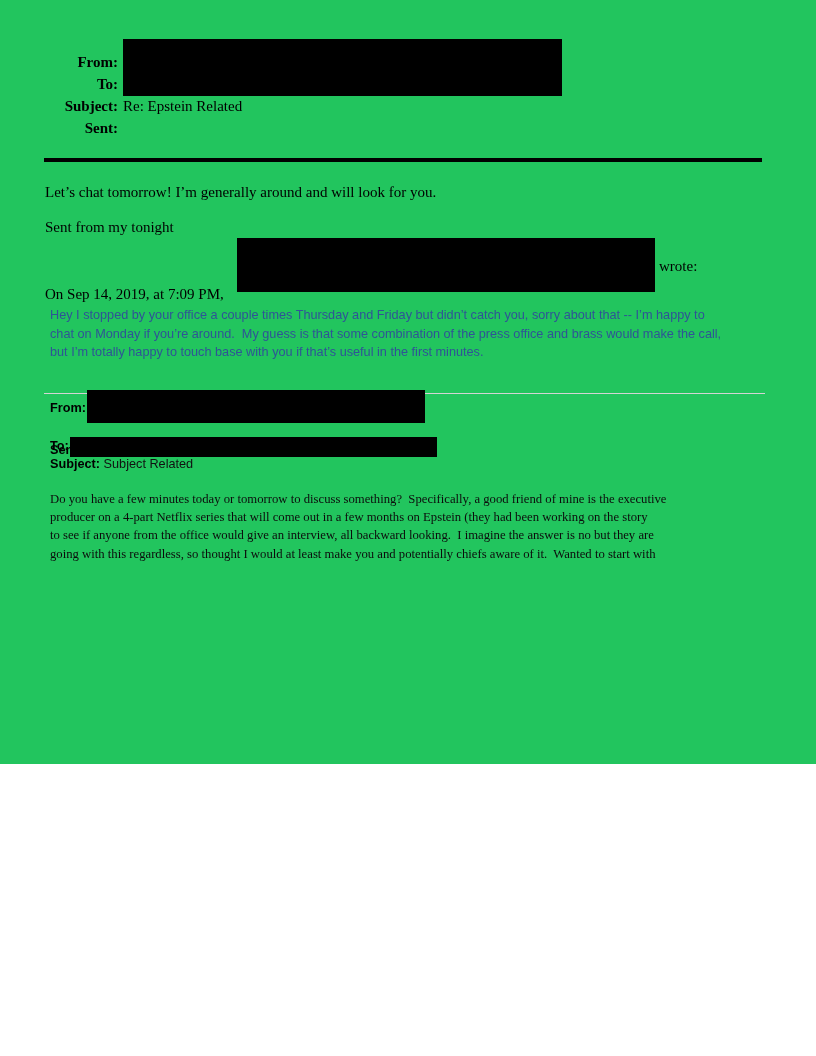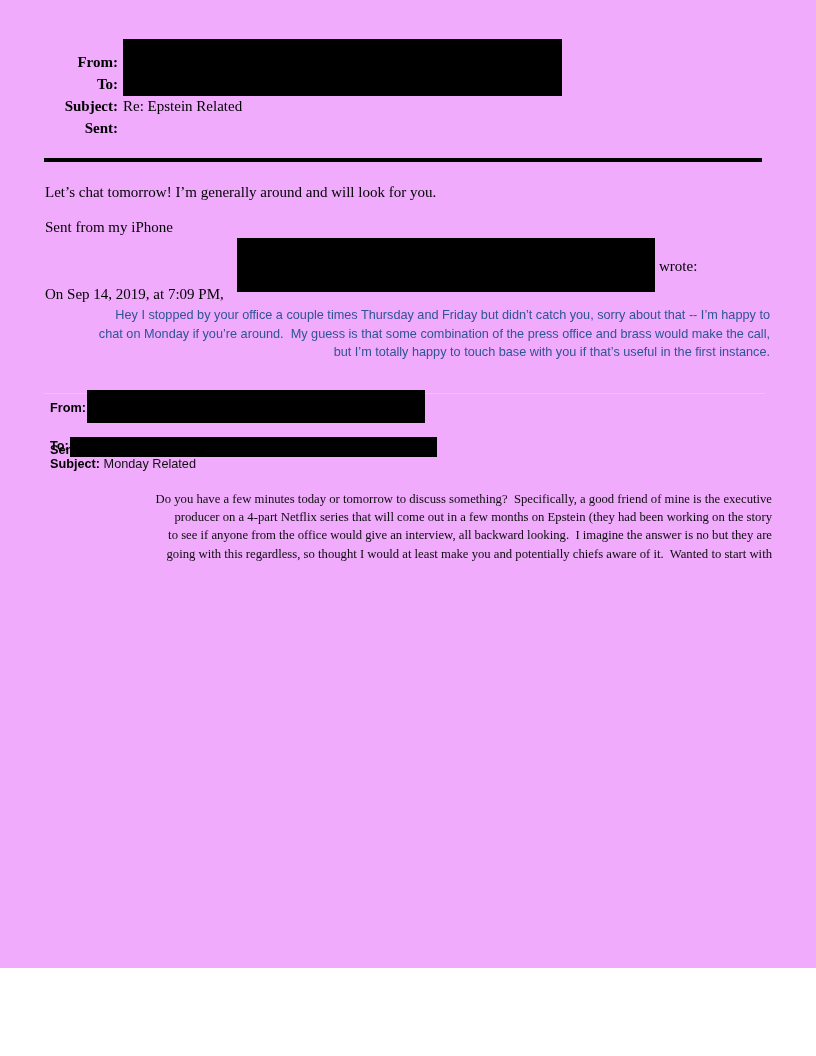--- a/index.html
+++ b/index.html
@@ -1,28 +1,28 @@
 <!DOCTYPE html>
 <html><head>
 <meta charset="utf-8">
 <style>
   * { margin:0; padding:0; box-sizing:border-box; }
   html,body { background:#ffffff; }
   .page {
     position:relative;
     width:816px;
-    height:968px;
-    background:#f0abfc;
+    height:764px;
+    background:#22c55e;
     overflow:hidden;
     font-family:"Liberation Sans", sans-serif;
   }
   .serif { font-family:"Liberation Serif", serif; font-size:15px; line-height:19px; color:#000;text-align:right; }
   .sans  { font-family:"Liberation Sans", sans-serif; font-size:12.7px; color:#111; }
   .abs { position:absolute; }
-  .pre { white-space:pre;text-align:right; }
+  .pre { white-space:pre; }
 
   
   .h1label { position:absolute; left:40px; width:78px; text-align:right; font-weight:700; }
   .h1value { position:absolute; left:123px; }
 
   
   .redaction { position:absolute; background:#000; }
   .red-h1        { left:123px; top:39px;  width:439px; height:57px; }
   .red-attrib    { left:237px; top:238px; width:418px; height:54px; }
   .red-h2-from   { left:87px;  top:390px; width:338px; height:33px; }
@@ -67,42 +67,42 @@
   <div class="serif h1label" style="top:97px">Subject:</div>
   <div class="serif h1label" style="top:119px">Sent:</div>
 
   <div class="redaction red-h1"></div>
 
   <div class="serif h1value" style="top:97px">Re: Epstein Related</div>
 
   <div class="rule-dark"></div>
 
   <div class="serif abs msg1-l1">Let’s chat tomorrow! I’m generally around and will look for you.</div>
-  <div class="serif abs msg1-l2">Sent from my iPhone</div>
+  <div class="serif abs msg1-l2">Sent from my tonight</div>
 
   <div class="serif abs msg1-attrib-pre">On Sep 14, 2019, at 7:09 PM,</div>
   <div class="redaction red-attrib"></div>
   <div class="serif abs msg1-attrib-suf">wrote:</div>
 
   <div class="sans quote">
     <div class="pre">Hey I stopped by your office a couple times Thursday and Friday but didn’t catch you, sorry about that -- I’m happy to</div>
     <div class="pre">chat on Monday if you’re around.  My guess is that some combination of the press office and brass would make the call,</div>
-    <div class="pre">but I’m totally happy to touch base with you if that’s useful in the first instance.</div>
+    <div class="pre">but I’m totally happy to touch base with you if that’s useful in the first minutes.</div>
   </div>
 
   <div class="rule-light"></div>
 
   <div class="sans h2row h2-from">
     <span class="b">From:</span>
   </div>
   <div class="sans h2row h2-sent pre"><span class="b">Sent:</span><span> </span><span>Thursday, September 12, 2019 10:51</span></div>
   <div class="sans h2row h2-to">
     <span class="b">To:</span>
   </div>
-  <div class="sans h2row h2-subject pre"><span class="b">Subject:</span><span> </span><span>Monday Related</span></div>
+  <div class="sans h2row h2-subject pre"><span class="b">Subject:</span><span> </span><span>Subject Related</span></div>
 
   <div class="redaction red-h2-from"></div>
   <div class="redaction red-h2-to"></div>
 
   <div class="sans body2">
     <div class="pre">Do you have a few minutes today or tomorrow to discuss something?  Specifically, a good friend of mine is the executive</div>
     <div class="pre">producer on a 4-part Netflix series that will come out in a few months on Epstein (they had been working on the story</div>
     <div class="pre">to see if anyone from the office would give an interview, all backward looking.  I imagine the answer is no but they are</div>
     <div class="pre">going with this regardless, so thought I would at least make you and potentially chiefs aware of it.  Wanted to start with</div>
   </div>

